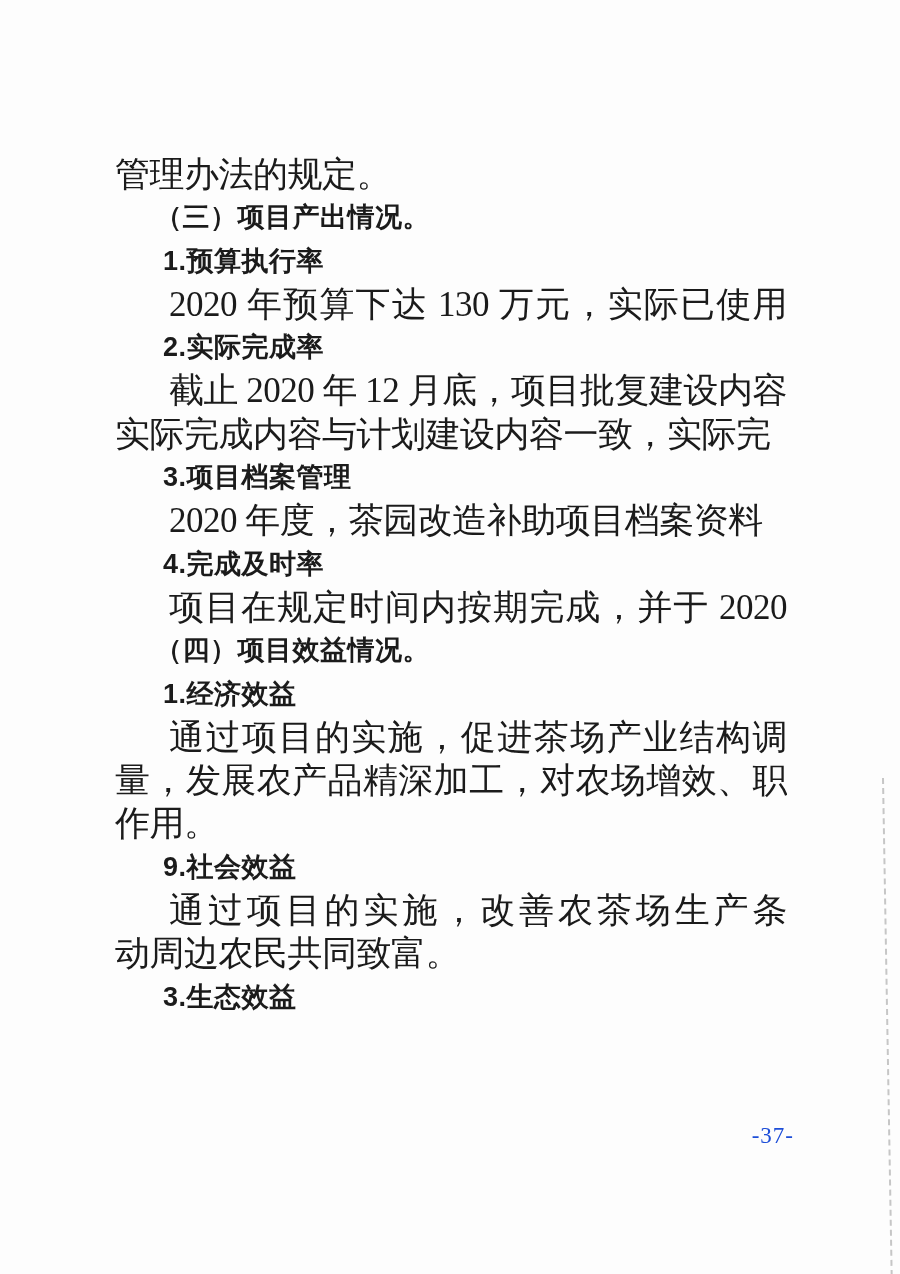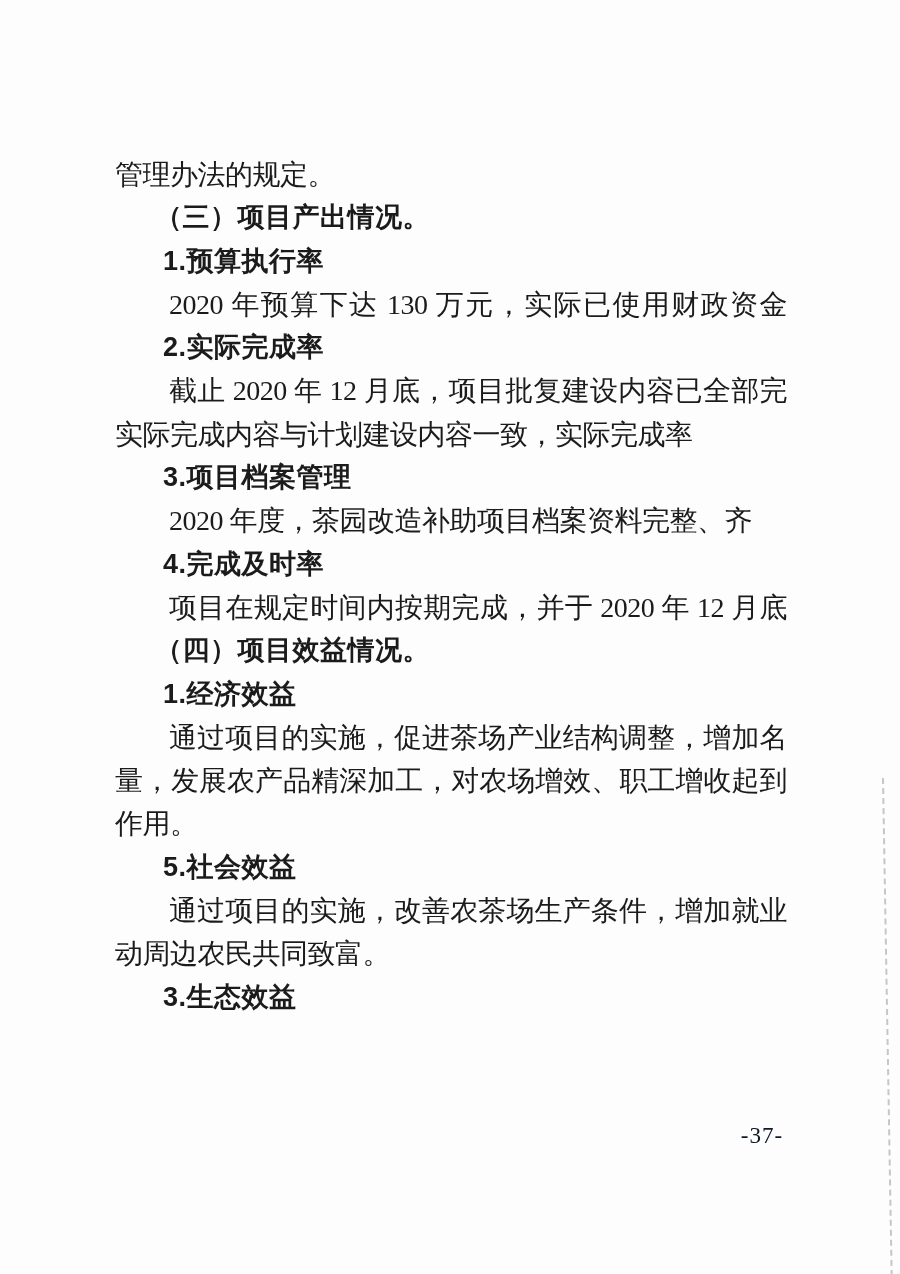--- a/index.html
+++ b/index.html
@@ -19,21 +19,21 @@
   }
   .doc-body {
     position: absolute;
     top: 153px;
     left: 115px;
     width: 672px;
   }
   .line {
     height: 43.3px;
     line-height: 43.6px;
-    font-size: 28px;
+    font-size: 35px;
     letter-spacing: -0.5px;
     overflow: hidden;
     white-space: normal;
   }
   .line.justify {
     text-align: justify;
     text-align-last: justify;
   }
   .para-first  { text-indent: 54px; }
   .para-cont   { text-indent: 0; }
@@ -47,22 +47,22 @@
   .section-heading { text-indent: 40px; font-family: Liberation Serif, serif; }
   .sub-heading     { text-indent: 48px; }
   .page-number {
     position: absolute;
     top: 1123px;
     left: 730px;
     width: 64px;
     font-size: 23px;
     line-height: 26px;
     letter-spacing: 1px;
-    text-align: center;
-    color: #0f172a;
+    text-align: right;
+    color: #1d4ed8;
     font-family: "Liberation Serif", "DejaVu Serif", serif;
   }
   .page-edge-line {
     position: absolute;
     top: 778px;
     left: 882px;
     height: 498px;
     width: 0;
     border-left: 2px dashed #b4b4b4;
     transform: rotate(-1deg);
@@ -84,20 +84,20 @@
       <div class="line para-cont">实际完成内容与计划建设内容一致，实际完成率 100.0%。</div>
       <div class="line sub-heading">3.项目档案管理</div>
       <div class="line para-first">2020 年度，茶园改造补助项目档案资料完整、齐全。</div>
       <div class="line sub-heading">4.完成及时率</div>
       <div class="line para-first justify">项目在规定时间内按期完成，并于 2020 年 12 月底前竣工验</div>
       <div class="line section-heading">（四）项目效益情况。</div>
       <div class="line sub-heading">1.经济效益</div>
       <div class="line para-first justify">通过项目的实施，促进茶场产业结构调整，增加名优茶叶产</div>
       <div class="line para-cont justify">量，发展农产品精深加工，对农场增效、职工增收起到积极推动</div>
       <div class="line para-cont">作用。</div>
-      <div class="line sub-heading">5.社会效益</div>
+      <div class="line sub-heading">9.社会效益</div>
       <div class="line para-first justify">通过项目的实施，改善农茶场生产条件，增加就业机会，带</div>
       <div class="line para-cont">动周边农民共同致富。</div>
       <div class="line sub-heading">3.生态效益</div>
     </div>
   <div class="page-number">-37-</div>
   <div class="page-edge-line"></div>
 </div>
 
 </body></html>

